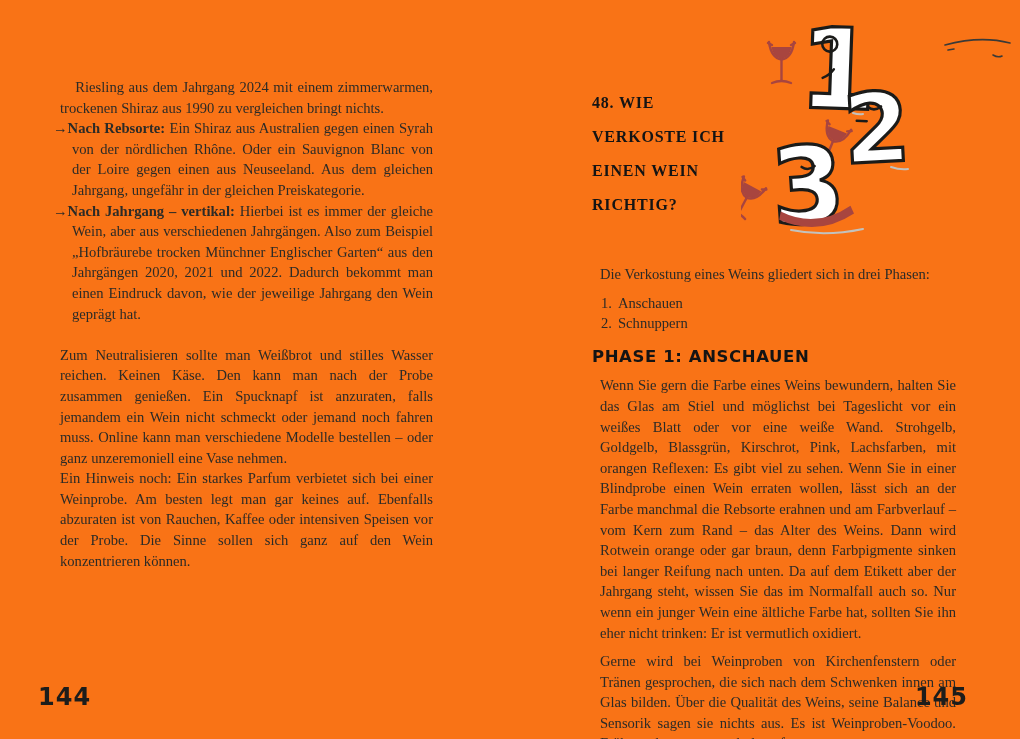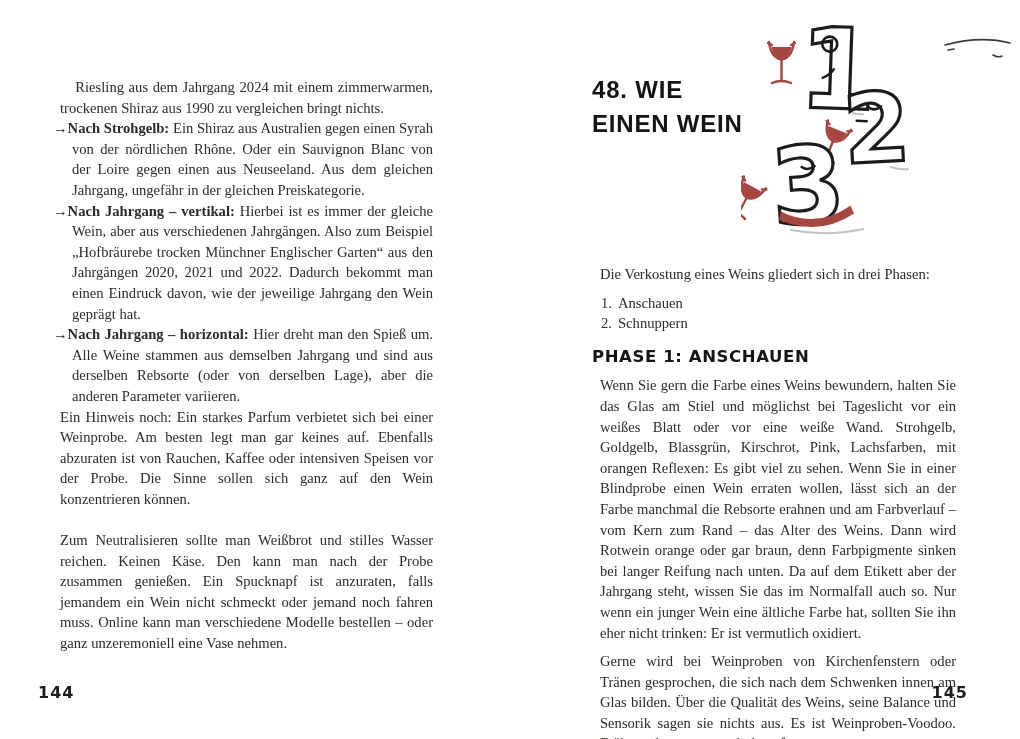--- a/index.html
+++ b/index.html
@@ -1,18 +1,18 @@
 <!DOCTYPE html>
 <html lang="de"><head>
 <meta charset="utf-8">
 <style>
   html,body{margin:0;padding:0;background:#e8e8e8;}
   .spread{
     position:relative;width:1020px;height:739px;margin:0 auto;
-    background:#ffffff;overflow:hidden;
+    background:#f97316;overflow:hidden;
     font-family:"Liberation Serif",serif;color:#2c2b27;
   }
   .page{position:absolute;top:0;height:100%;}
   .page-left{left:0;width:510px;}
   .page-right{left:510px;width:510px;}
 
   
   .lp-body{
     position:absolute;left:60px;top:77px;width:373px;
     font-size:14.6px;line-height:20.6px;text-align:justify;
@@ -23,30 +23,30 @@
   .arrow-item{margin-left:5px;padding-left:12px;text-indent:-19px;}
   .arrow-item .marker{display:inline;}
   .arrow-item b{font-weight:700;}
   .plain-par{margin:0;}
   .par-gap{margin-top:20.6px !important;}
 
   
   .pagenum{
     position:absolute;top:683px;
     font-family:"DejaVu Sans",sans-serif;font-weight:700;
-    font-size:16px;letter-spacing:1px;color:#1d1d1b;
+    font-size:24px;letter-spacing:1px;color:#1d1d1b;
   }
   .pagenum.pn-left{left:38px;}
   .pagenum.pn-right{right:52px;}
 
   
   .chapter{
-    position:absolute;left:82px;top:57px;width:175px;
-    font-family:Liberation Sans, sans-serif;font-weight:700;
-    font-size:24px;line-height:34px;letter-spacing:0.8px;color:#141414;
+    position:absolute;left:82px;top:75px;width:175px;
+    font-family:Liberation Serif, serif;font-weight:700;
+    font-size:16px;line-height:34px;letter-spacing:0.8px;color:#141414;
   }
   .chapter span{display:block;}
   .illustration{position:absolute;left:231px;top:16px;width:276px;height:224px;}
 
   .rp-body{
     position:absolute;left:82px;top:256px;width:372px;
     font-size:14.6px;line-height:20.6px;text-align:justify;
     hyphens:auto;-webkit-hyphens:auto;
   }
   .rp-body p{margin:8px;}
@@ -72,38 +72,39 @@
 </head>
 <body>
 
 <div class="spread">
 
   <div class="page page-left">
     <div class="lp-body">
 
       <p class="cont-par">Riesling aus dem Jahrgang 2024 mit einem zimmerwarmen, trockenen Shiraz aus 1990 zu vergleichen bringt nichts.</p>
 
-      <p class="arrow-item"><span class="marker">→</span><b>Nach Strohgelb:</b><span> Ein Shiraz aus Australien gegen einen Syrah von der nördlichen Rhône. Oder ein Sauvignon Blanc von der Loire gegen einen aus Neuseeland. Aus dem gleichen Jahrgang, ungefähr in der gleichen Preiskategorie.</span></p>
+      <p class="arrow-item"><span class="marker">→</span><b>Nach Rebsorte:</b><span> Ein Shiraz aus Australien gegen einen Syrah von der nördlichen Rhône. Oder ein Sauvignon Blanc von der Loire gegen einen aus Neuseeland. Aus dem gleichen Jahrgang, ungefähr in der gleichen Preiskategorie.</span></p>
 
       <p class="arrow-item"><span class="marker">→</span><b>Nach Jahrgang – vertikal:</b><span> Hierbei ist es immer der gleiche Wein, aber aus verschiedenen Jahrgängen. Also zum Beispiel „Hofbräurebe trocken Münchner Englischer Garten“ aus den Jahrgängen 2020, 2021 und 2022. Dadurch bekommt man einen Eindruck davon, wie der jeweilige Jahrgang den Wein geprägt hat.</span></p>
 
-      <p class="arrow-item"><span class="marker">→</span><b>Nach Jahrgang – horizontal:</b><span> Hier dreht man den Spieß um. Alle Weine stammen aus demselben Jahrgang und sind aus derselben Rebsorte (oder von derselben Lage), aber die anderen Parameter variieren.</span></p>
 
+      <p class="plain-par par-gap">Zum Neutralisieren sollte man Weißbrot und stilles Wasser reichen. Keinen Käse. Den kann man nach der Probe zusammen genießen. Ein Spucknapf ist anzuraten, falls jemandem ein Wein nicht schmeckt oder jemand noch fahren muss. Online kann man verschiedene Modelle bestellen – oder ganz unzeremoniell eine Vase nehmen.</p>
       <p class="plain-par">Ein Hinweis noch: Ein starkes Parfum verbietet sich bei einer Weinprobe. Am besten legt man gar keines auf. Ebenfalls abzuraten ist von Rauchen, Kaffee oder intensiven Speisen vor der Probe. Die Sinne sollen sich ganz auf den Wein konzentrieren können.</p>
-      <p class="plain-par par-gap">Zum Neutralisieren sollte man Weißbrot und stilles Wasser reichen. Keinen Käse. Den kann man nach der Probe zusammen genießen. Ein Spucknapf ist anzuraten, falls jemandem ein Wein nicht schmeckt oder jemand noch fahren muss. Online kann man verschiedene Modelle bestellen – oder ganz unzeremoniell eine Vase nehmen.</p>
     </div>
 
     <div class="pagenum pn-left">144</div>
   </div>
 
   <div class="page page-right">
 
     <h1 class="chapter">
       <span>48. WIE</span>
+      <span>VERKOSTE ICH</span>
       <span>EINEN WEIN</span>
+      <span>RICHTIG?</span>
     </h1>
 
     <svg class="illustration" viewBox="0 0 276 224" xmlns="http://www.w3.org/2000/svg">
 
       <g>
         <path class="scribble" d="M204,29 C226,23 250,22 269,27"></path>
         <path class="scribble" d="M207,34 l6,-1"></path>
         <path class="scribble" d="M252,39 q5,3 9,1"></path>
       </g>
 

